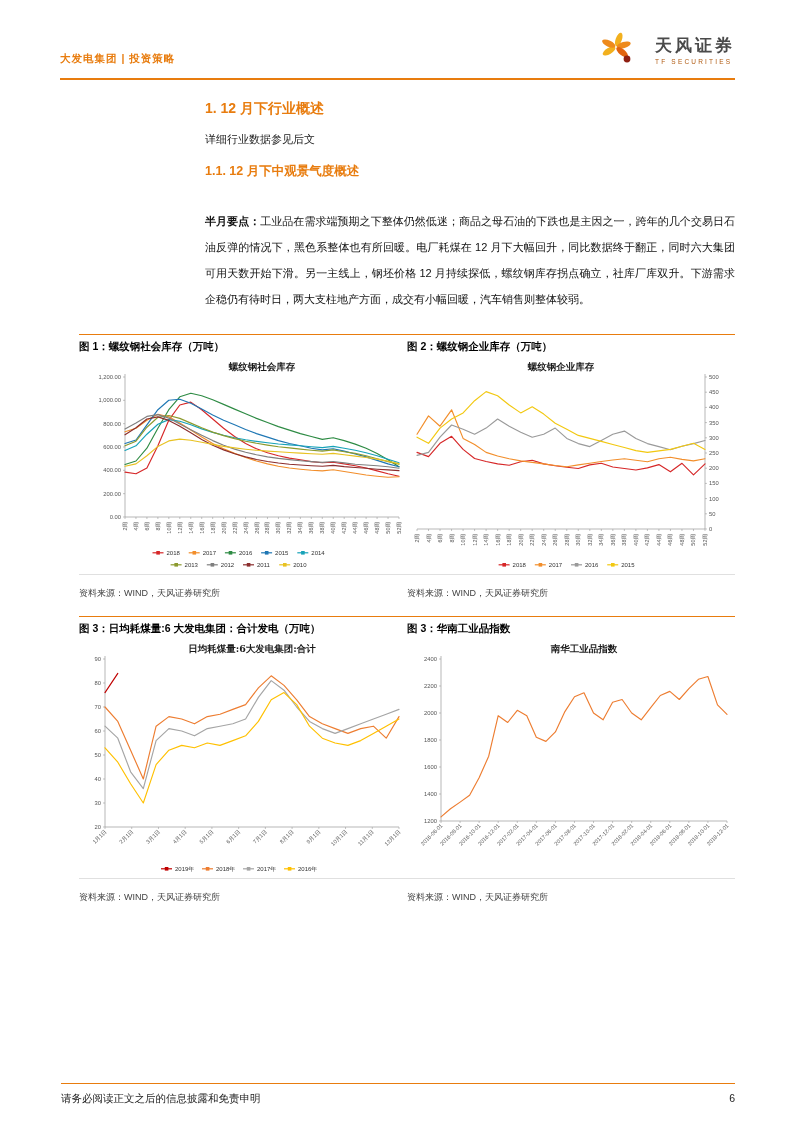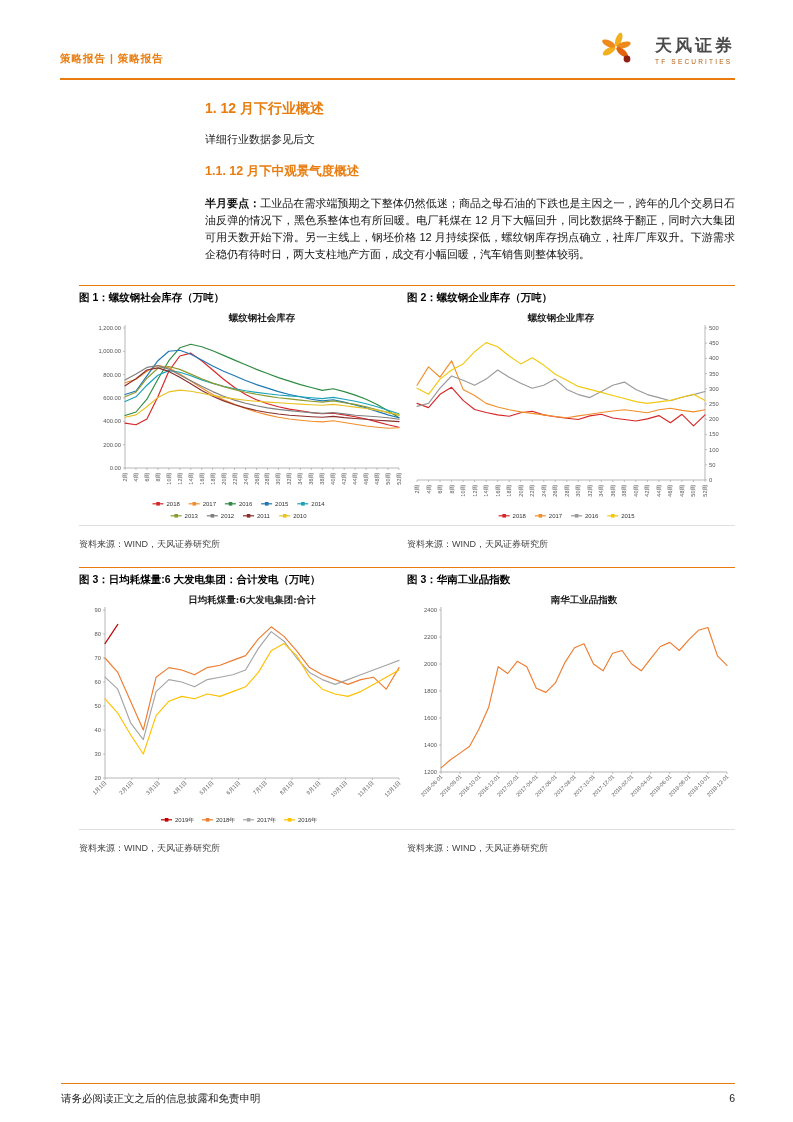--- a/index.html
+++ b/index.html
@@ -15,42 +15,42 @@
   .brand { display:flex; align-items:center; gap:18px; }
   .brand-txt { display:flex; flex-direction:column; line-height:1.1; }
   .brand-name { font-size:17px; font-weight:bold; color:#4a4a4a; letter-spacing:3px; }
   .brand-sub  { font-size:6.5px; color:#b05a10; letter-spacing:2.2px; margin-top:2px;}
   .hdr-rule { margin:0 58px 0 60px; border-top:2px solid #e87c0e; }
   
   main { padding:12px 58px 0 60px; }
   .h1 { margin:8px 0 12px 145px; color:#e87c0e; font-size:14px; font-weight:bold; }
   .note { margin:14px 0 0 145px; font-size:11px; color:#222; }
   .h2 { margin:16px 0 0 145px; color:#e87c0e; font-size:12.5px; font-weight:bold; }
-  .para { margin:15px 0 0 145px; font-size:11px; line-height:17px; text-align:justify; color:#111; }
+  .para { margin:28px 0 0 145px; font-size:11px; line-height:26px; text-align:justify; color:#111; }
   .para b { font-weight:bold; }
   
   .fig-grid { display:flex; flex-wrap:wrap; justify-content:flex-end; margin-top:22px; }
   figure { width:328px; margin-bottom:16px; }
   .fig-title { border-top:1.5px solid #e87c0e; padding:5px 0 3px; font-size:10.5px;
                font-weight:bold; color:#000; }
   svg.chart { display:block; margin-top:2px; }
   .fig-source { border-top:1px solid #e0e0e0; margin-top:3px; padding-top:12px;
                 font-size:9px; color:#444; }
   
   .footer { position:absolute; left:61px; right:58px; bottom:16px; }
   .foot-rule { border-top:1.5px solid #e87c0e; margin-bottom:8px; }
   .foot-row { display:flex; justify-content:space-between; font-size:10.5px; color:#222; }
 </style>
 </head>
 <body>
 
 <div class="page">
 
   <div class="hdr">
-    <div class="hdr-left">策略报告 | 策略报告</div>
+    <div class="hdr-left">大发电集团 | 投资策略</div>
     <div class="brand">
       <span>
         <svg width="38" height="38" viewBox="0 0 38 38">
           <g transform="translate(17,17)">
             <g transform="rotate(-70)">
                 <ellipse cx="8" cy="0" rx="7.2" ry="3.1" fill="#f2b01e"></ellipse>
               </g>
             <g transform="rotate(-15)">
                 <ellipse cx="8" cy="0" rx="7.2" ry="3.1" fill="#ee8a1b"></ellipse>
               </g>

